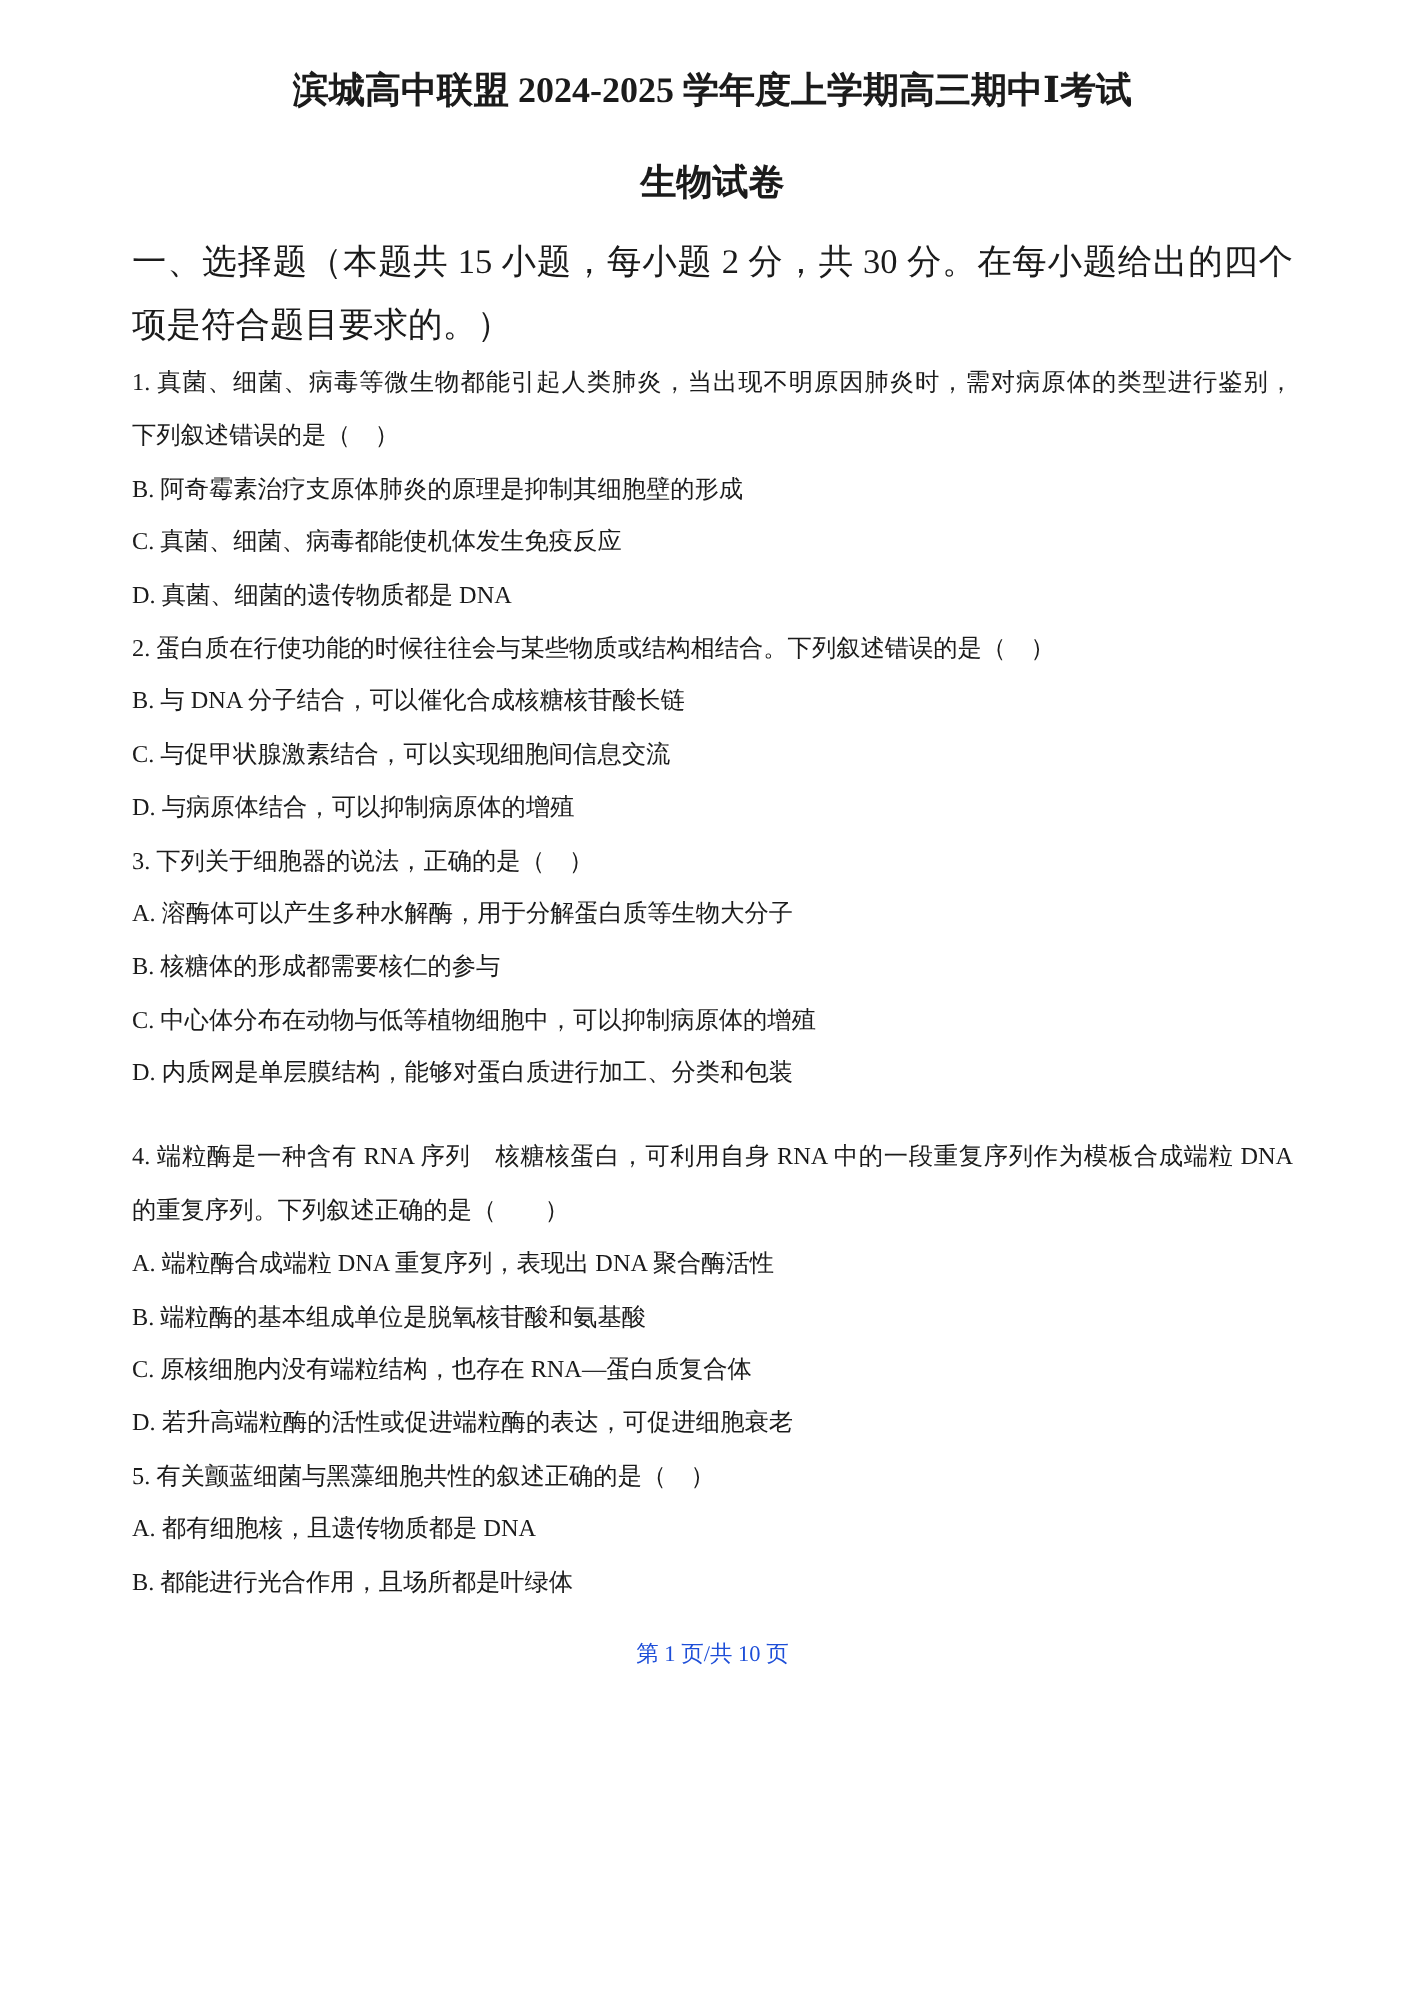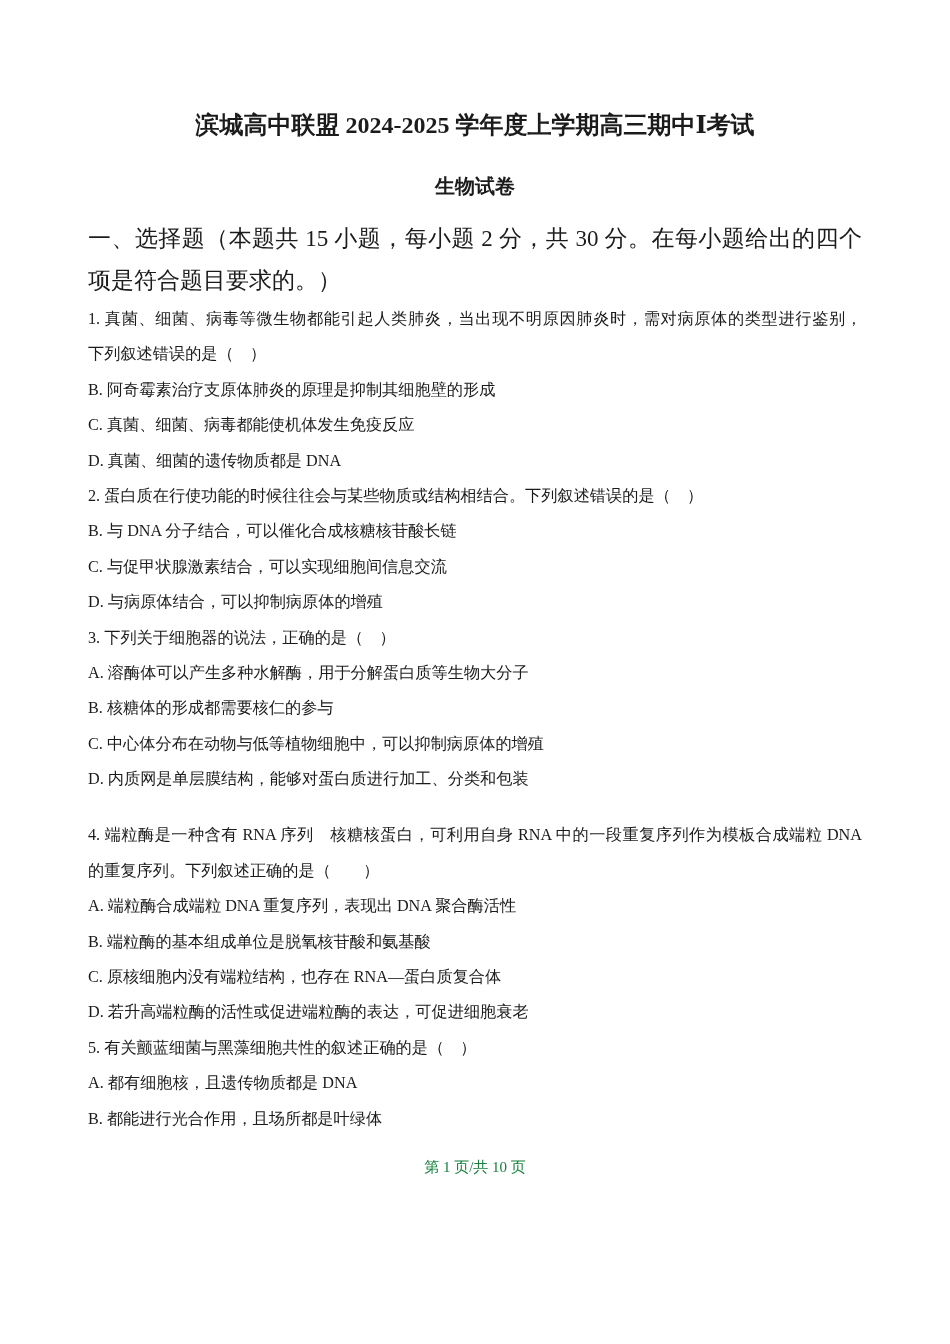--- a/index.html
+++ b/index.html
@@ -11,31 +11,31 @@
     position: relative;
     width: 950px;
     height: 1344px;
     margin: 0 auto;
     background: #ffffff;
     color: #1b1b1b;
     font-family: "Liberation Serif", "DejaVu Serif", serif;
     overflow: hidden;
   }
   .title {
-    padding-top: 108px;
+    padding-top: 44px;
     text-align: center;
     font-weight: bold;
     font-size: 24px;
     line-height: 34px;
   }
   .subtitle {
     margin-top: 29px;
     text-align: center;
     font-weight: bold;
-    font-size: 20px;
+    font-size: 24px;
     line-height: 30px;
   }
   .body {
     margin: 17px 88px 0 88px;
     font-size: 16.2px;
   }
   .ln {
     line-height: 35.4px;
     height: 35.4px;
     white-space: nowrap;
@@ -52,21 +52,21 @@
     text-align: justify;
     text-align-last: justify;
   }
   .g7  { margin-top: 21px; }
   .g13 { }
   .footer {
     margin-top: 18px;
     text-align: center;
     font-size: 15px;
     line-height: 24px;
-    color: #15803d;
+    color: #1d4ed8;
   }
 </style>
 </head>
 <body>
 
 <div class="page">
 
   <div class="title">滨城高中联盟 2024-2025 学年度上学期高三期中Ⅰ考试</div>
 
   <div class="subtitle">生物试卷</div>

